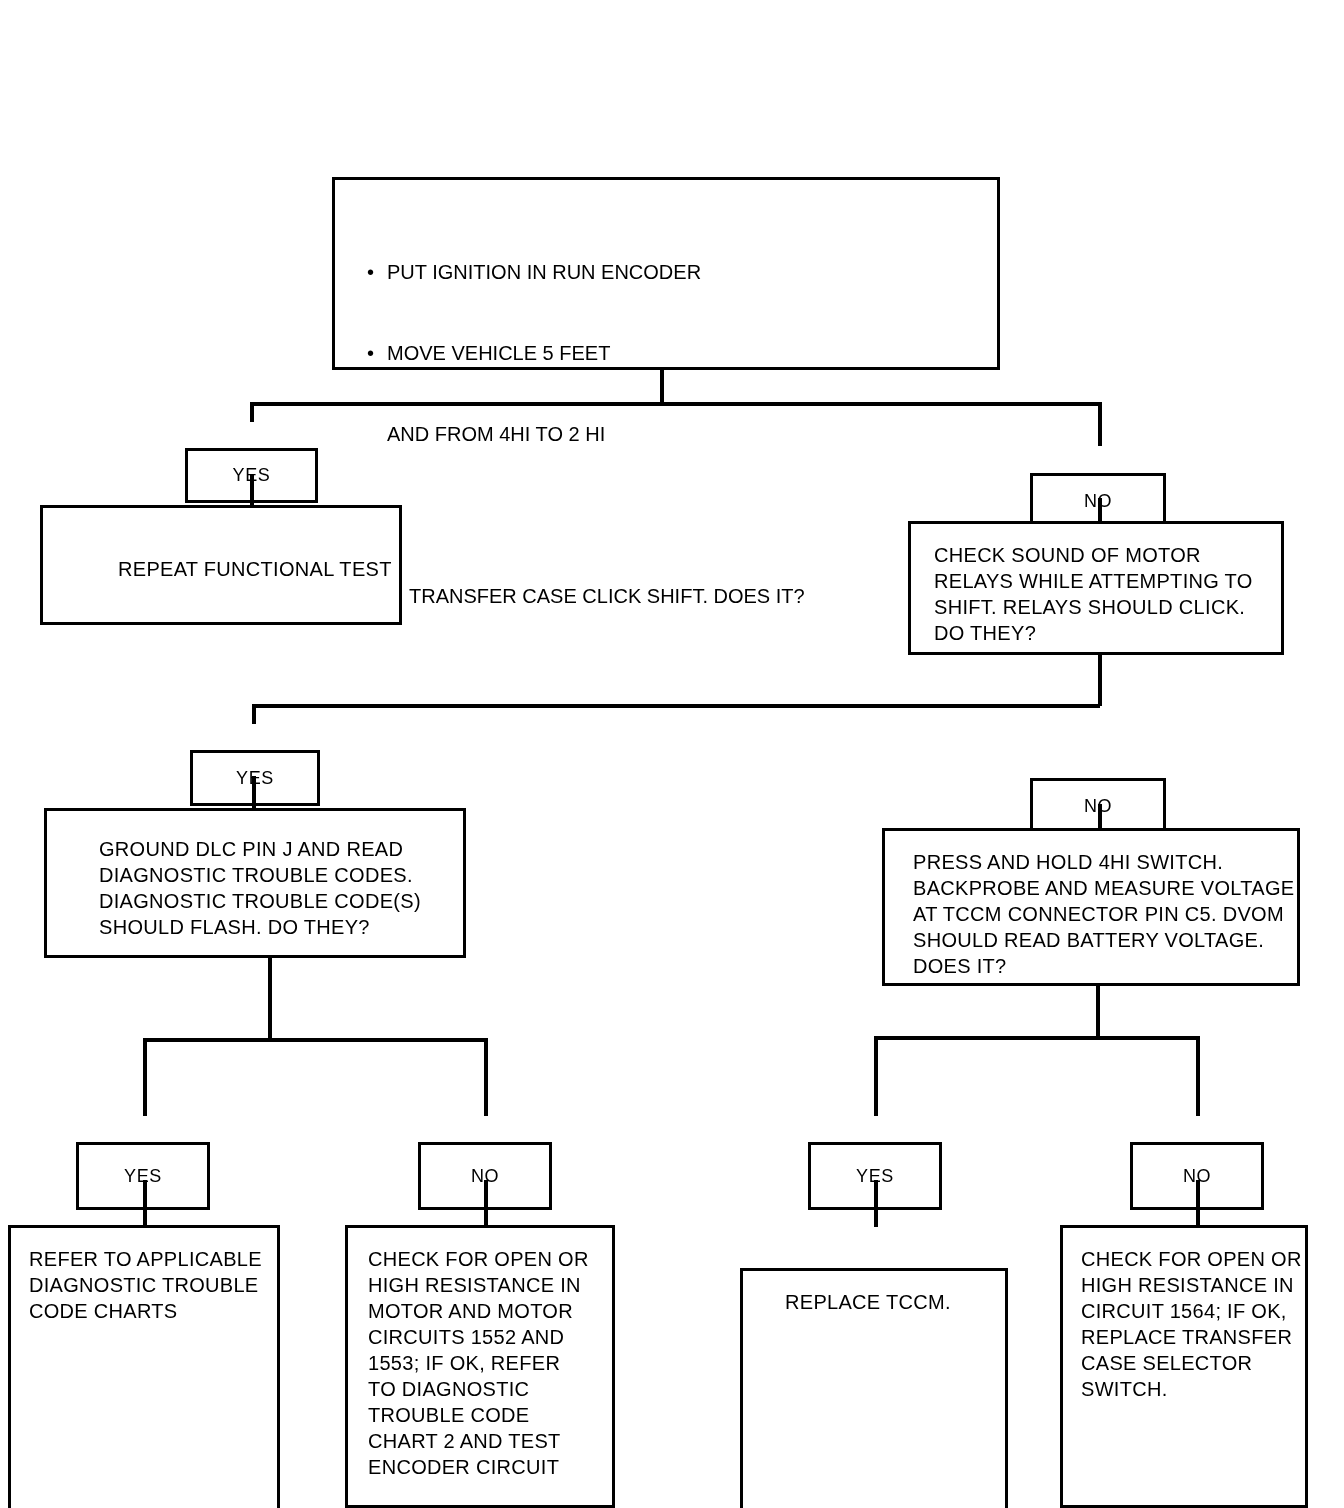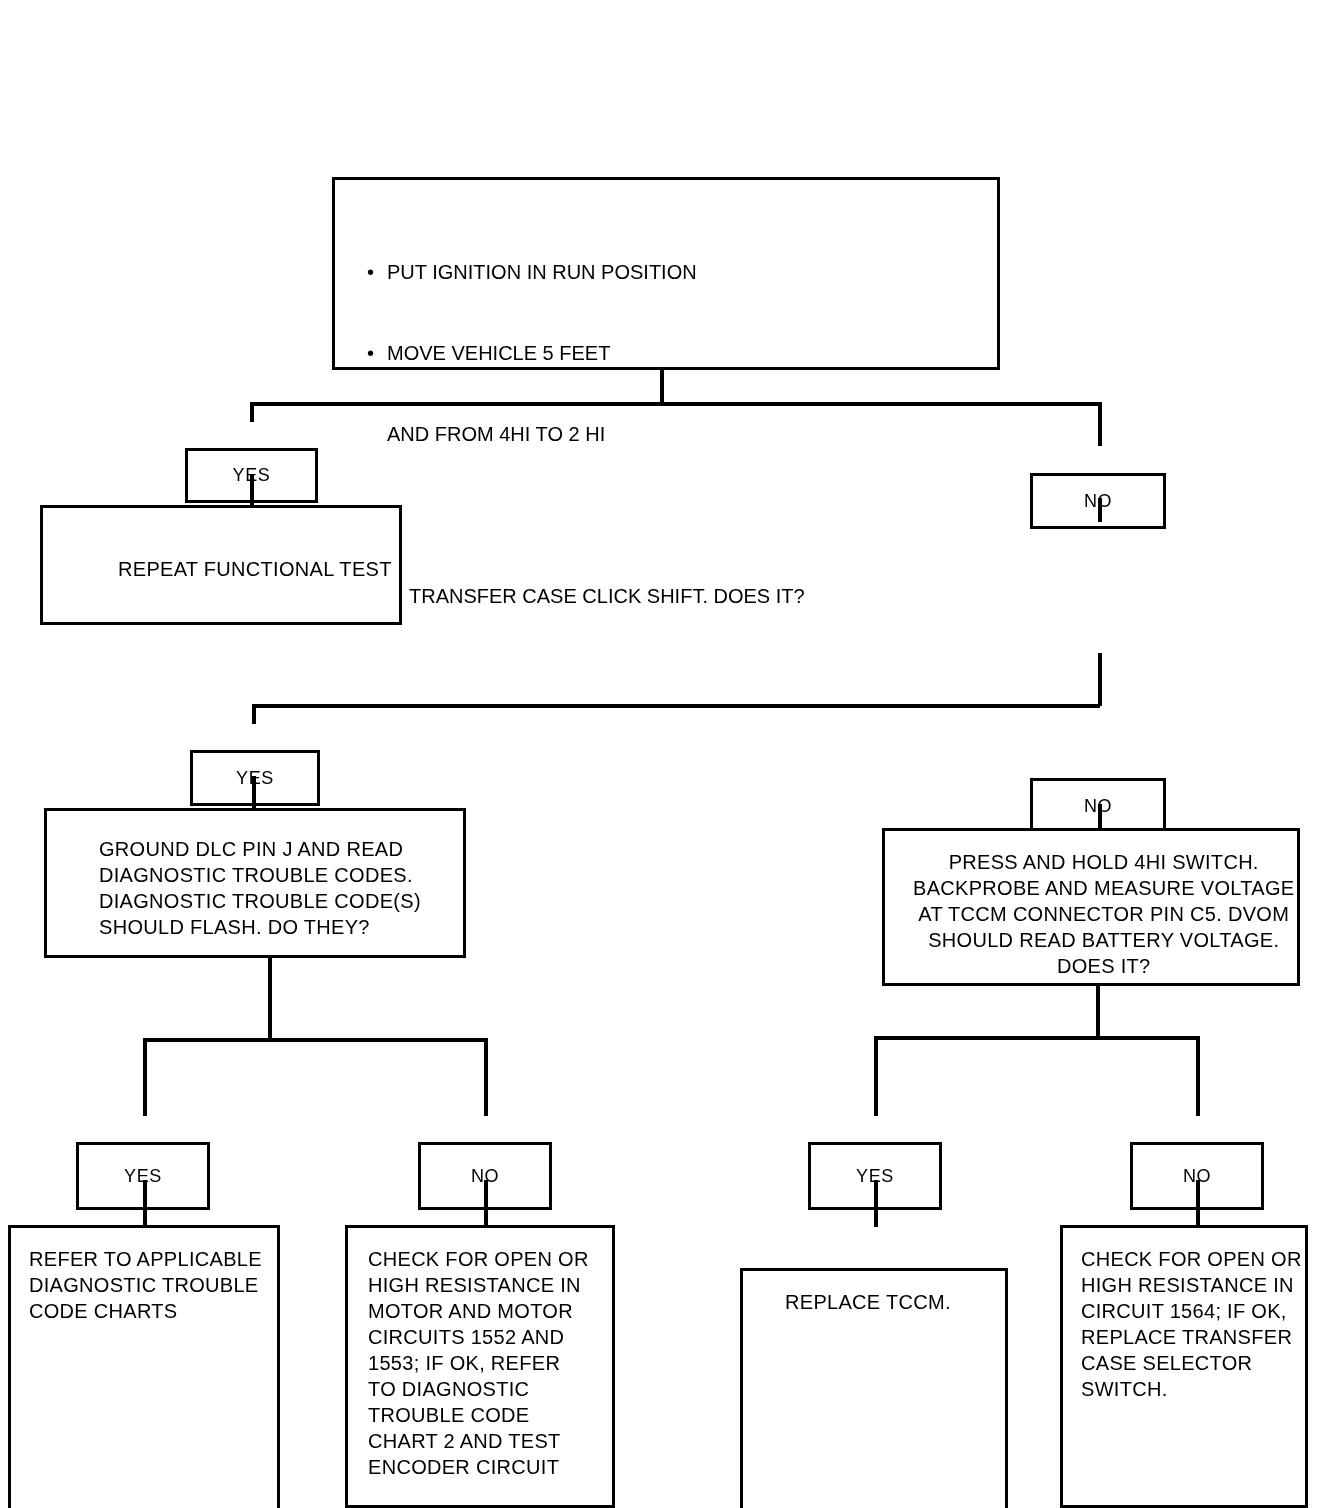--- a/index.html
+++ b/index.html
@@ -89,21 +89,21 @@
   }
 </style>
 </head>
 <body>
 
 <div id="page">
 
 
   <div class="box" style="left:332px; top:177px; width:668px; height:193px;">
     <div class="bullets" style="left:26px; top:25px;">
-      <div class="bullet-row">PUT IGNITION IN RUN POSITION</div>
+      <div class="bullet-row">PUT IGNITION IN RUN ENCODER</div>
       <div class="bullet-row">MOVE VEHICLE 5 FEET</div>
       <div class="bullet-cont">AND FROM 4HI TO 2 HI</div>
       <div class="bullet-cont">&nbsp;</div>
       <div class="plain-row">TRANSFER CASE CLICK SHIFT. DOES IT?</div>
     </div>
   </div>
 
   <div class="vline" style="left:660px; top:370px; height:34px;"></div>
   <div class="hline" style="left:250px; top:402px; width:852px;"></div>
   <div class="vline" style="left:250px; top:402px; height:20px;"></div>
@@ -112,39 +112,45 @@
   <div class="label-box" style="left:185px; top:420px; width:133px; height:55px;">YES</div>
   <div class="vline" style="left:250px; top:474px; height:33px;"></div>
 
   <div class="label-box" style="left:1030px; top:445px; width:136px; height:56px;">NO</div>
   <div class="vline" style="left:1098px; top:498px; height:24px;"></div>
 
   <div class="box" style="left:40px; top:505px; width:362px; height:120px;">
     <div class="txt" style="left:75px; top:48px;">REPEAT FUNCTIONAL TEST</div>
   </div>
 
+  <div class="box" style="left:908px; top:521px; width:376px; height:134px;">
+    <div class="txt" style="left:23px; top:18px;">CHECK SOUND OF MOTOR
+RELAYS WHILE ATTEMPTING TO
+SHIFT. RELAYS SHOULD CLICK.
+DO THEY?</div>
+  </div>
 
   <div class="vline" style="left:1098px; top:653px; height:53px;"></div>
   <div class="hline" style="left:252px; top:704px; width:848px;"></div>
   <div class="vline" style="left:252px; top:704px; height:20px;"></div>
 
   <div class="label-box" style="left:190px; top:722px; width:130px; height:56px;">YES</div>
   <div class="vline" style="left:252px; top:776px; height:34px;"></div>
 
   <div class="label-box" style="left:1030px; top:750px; width:136px; height:56px;">NO</div>
   <div class="vline" style="left:1098px; top:804px; height:26px;"></div>
 
   <div class="box" style="left:44px; top:808px; width:422px; height:150px;">
     <div class="txt" style="left:52px; top:25px;">GROUND DLC PIN J AND READ
 DIAGNOSTIC TROUBLE CODES.
 DIAGNOSTIC TROUBLE CODE(S)
 SHOULD FLASH. DO THEY?</div>
   </div>
 
-  <div class="box" style="left:882px; top:828px; width:418px; height:158px;text-align:center;">
+  <div class="box" style="left:882px; top:828px; width:418px; height:158px;">
     <div class="txt" style="left:28px; top:18px;">PRESS AND HOLD 4HI SWITCH.
 BACKPROBE AND MEASURE VOLTAGE
 AT TCCM CONNECTOR PIN C5. DVOM
 SHOULD READ BATTERY VOLTAGE.
 DOES IT?</div>
   </div>
 
   <div class="vline" style="left:268px; top:956px; height:84px;"></div>
   <div class="hline" style="left:143px; top:1038px; width:345px;"></div>
   <div class="vline" style="left:143px; top:1038px; height:78px;"></div>

